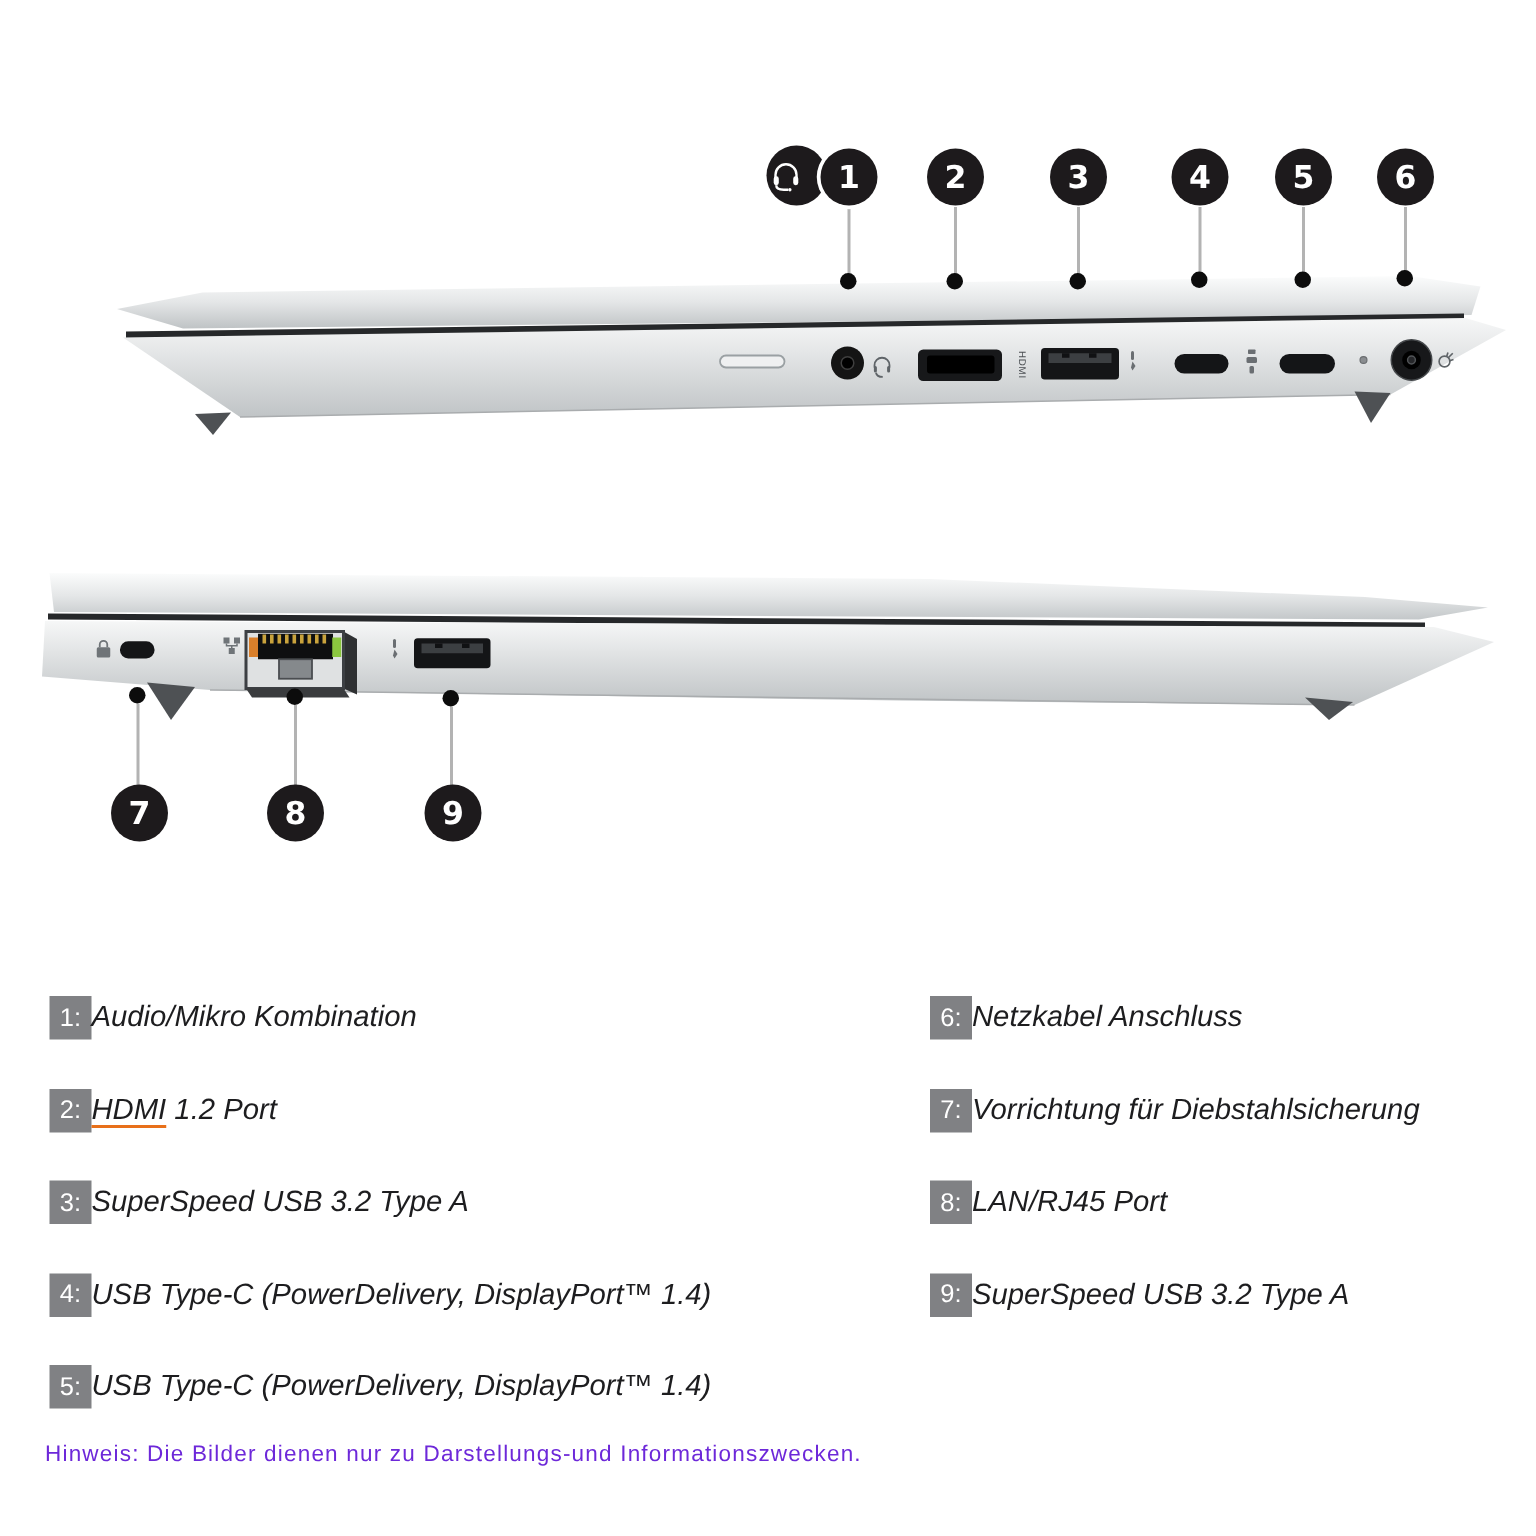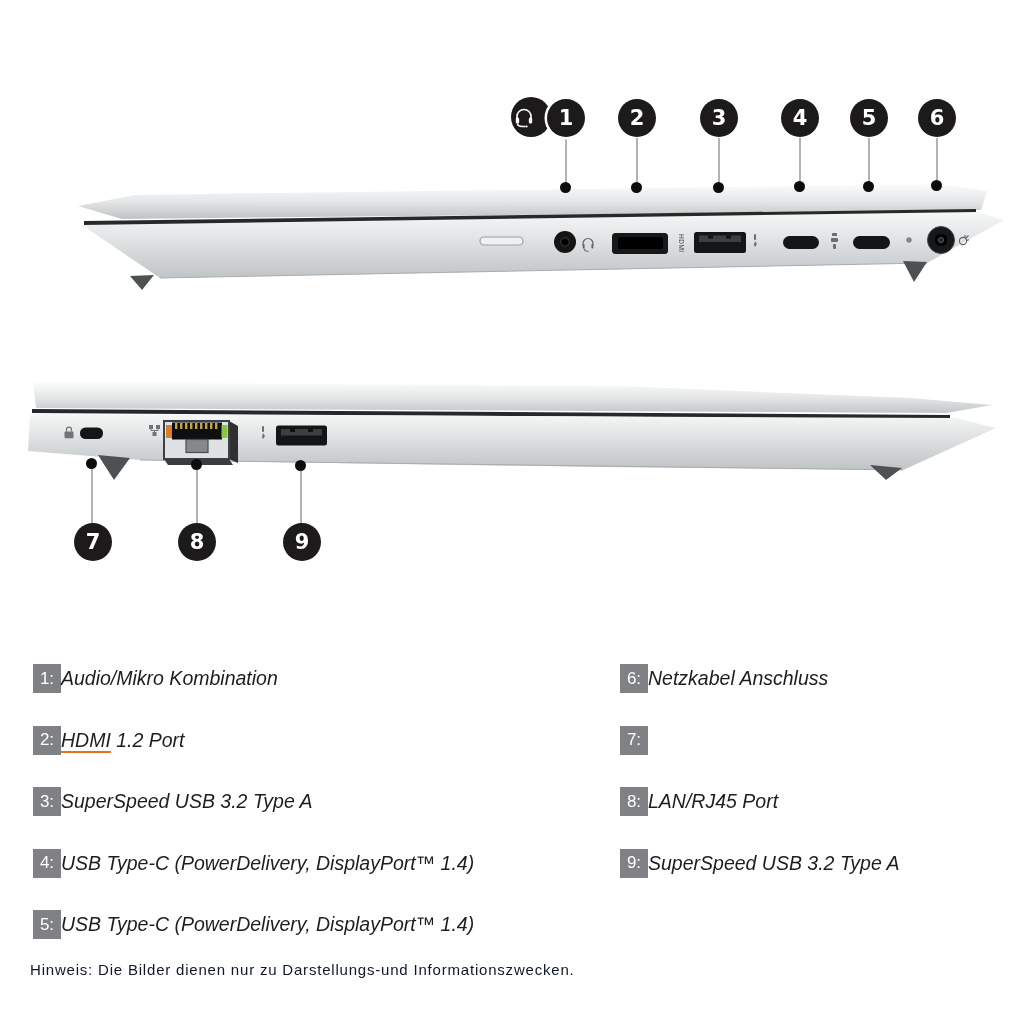--- a/index.html
+++ b/index.html
@@ -21,21 +21,21 @@
   .legend-col{position:absolute;top:664px;}
   .legend-col.left{left:33px;}
   .legend-col.right{left:620px;}
   .legend-row{display:flex;align-items:center;height:29px;margin-bottom:32.5px;}
   .badge{width:28px;height:29px;background:#808184;color:#ffffff;display:flex;
          align-items:center;justify-content:center;font-size:17px;flex:0 0 28px;}
   .lbl{font-size:19.5px;color:#1d1d1f;white-space:nowrap;font-style:italic;}
   .hdmi-link{color:#1d1d1f;text-decoration:underline;text-decoration-color:#e8701a;
              text-decoration-thickness:2px;text-underline-offset:4px;cursor:pointer;}
 
-  .footnote{position:absolute;left:30px;top:961px;font-size:15px;color:#0f172a;
+  .footnote{position:absolute;left:30px;top:961px;font-size:15px;color:#6d28d9;
             letter-spacing:0.8px;}
 </style>
 </head>
 <body>
 
 <div class="stage">
 
   <svg style="top:180px" width="1024" height="120" viewBox="0 0 1024 120">
     <defs>
       <linearGradient id="lidG1" x1="0" y1="0" x2="0" y2="1">
@@ -232,20 +232,21 @@
     </div>
   </div>
 
   <div class="legend-col right">
     <div class="legend-row">
       <div class="badge">6:</div>
       <div class="lbl">Netzkabel Anschluss</div>
     </div>
     <div class="legend-row">
       <div class="badge">7:</div>
+      <div class="lbl">Vorrichtung für Diebstahlsicherung</div>
     </div>
     <div class="legend-row">
       <div class="badge">8:</div>
       <div class="lbl">LAN/RJ45 Port</div>
     </div>
     <div class="legend-row">
       <div class="badge">9:</div>
       <div class="lbl">SuperSpeed USB 3.2 Type A</div>
     </div>
   </div>

